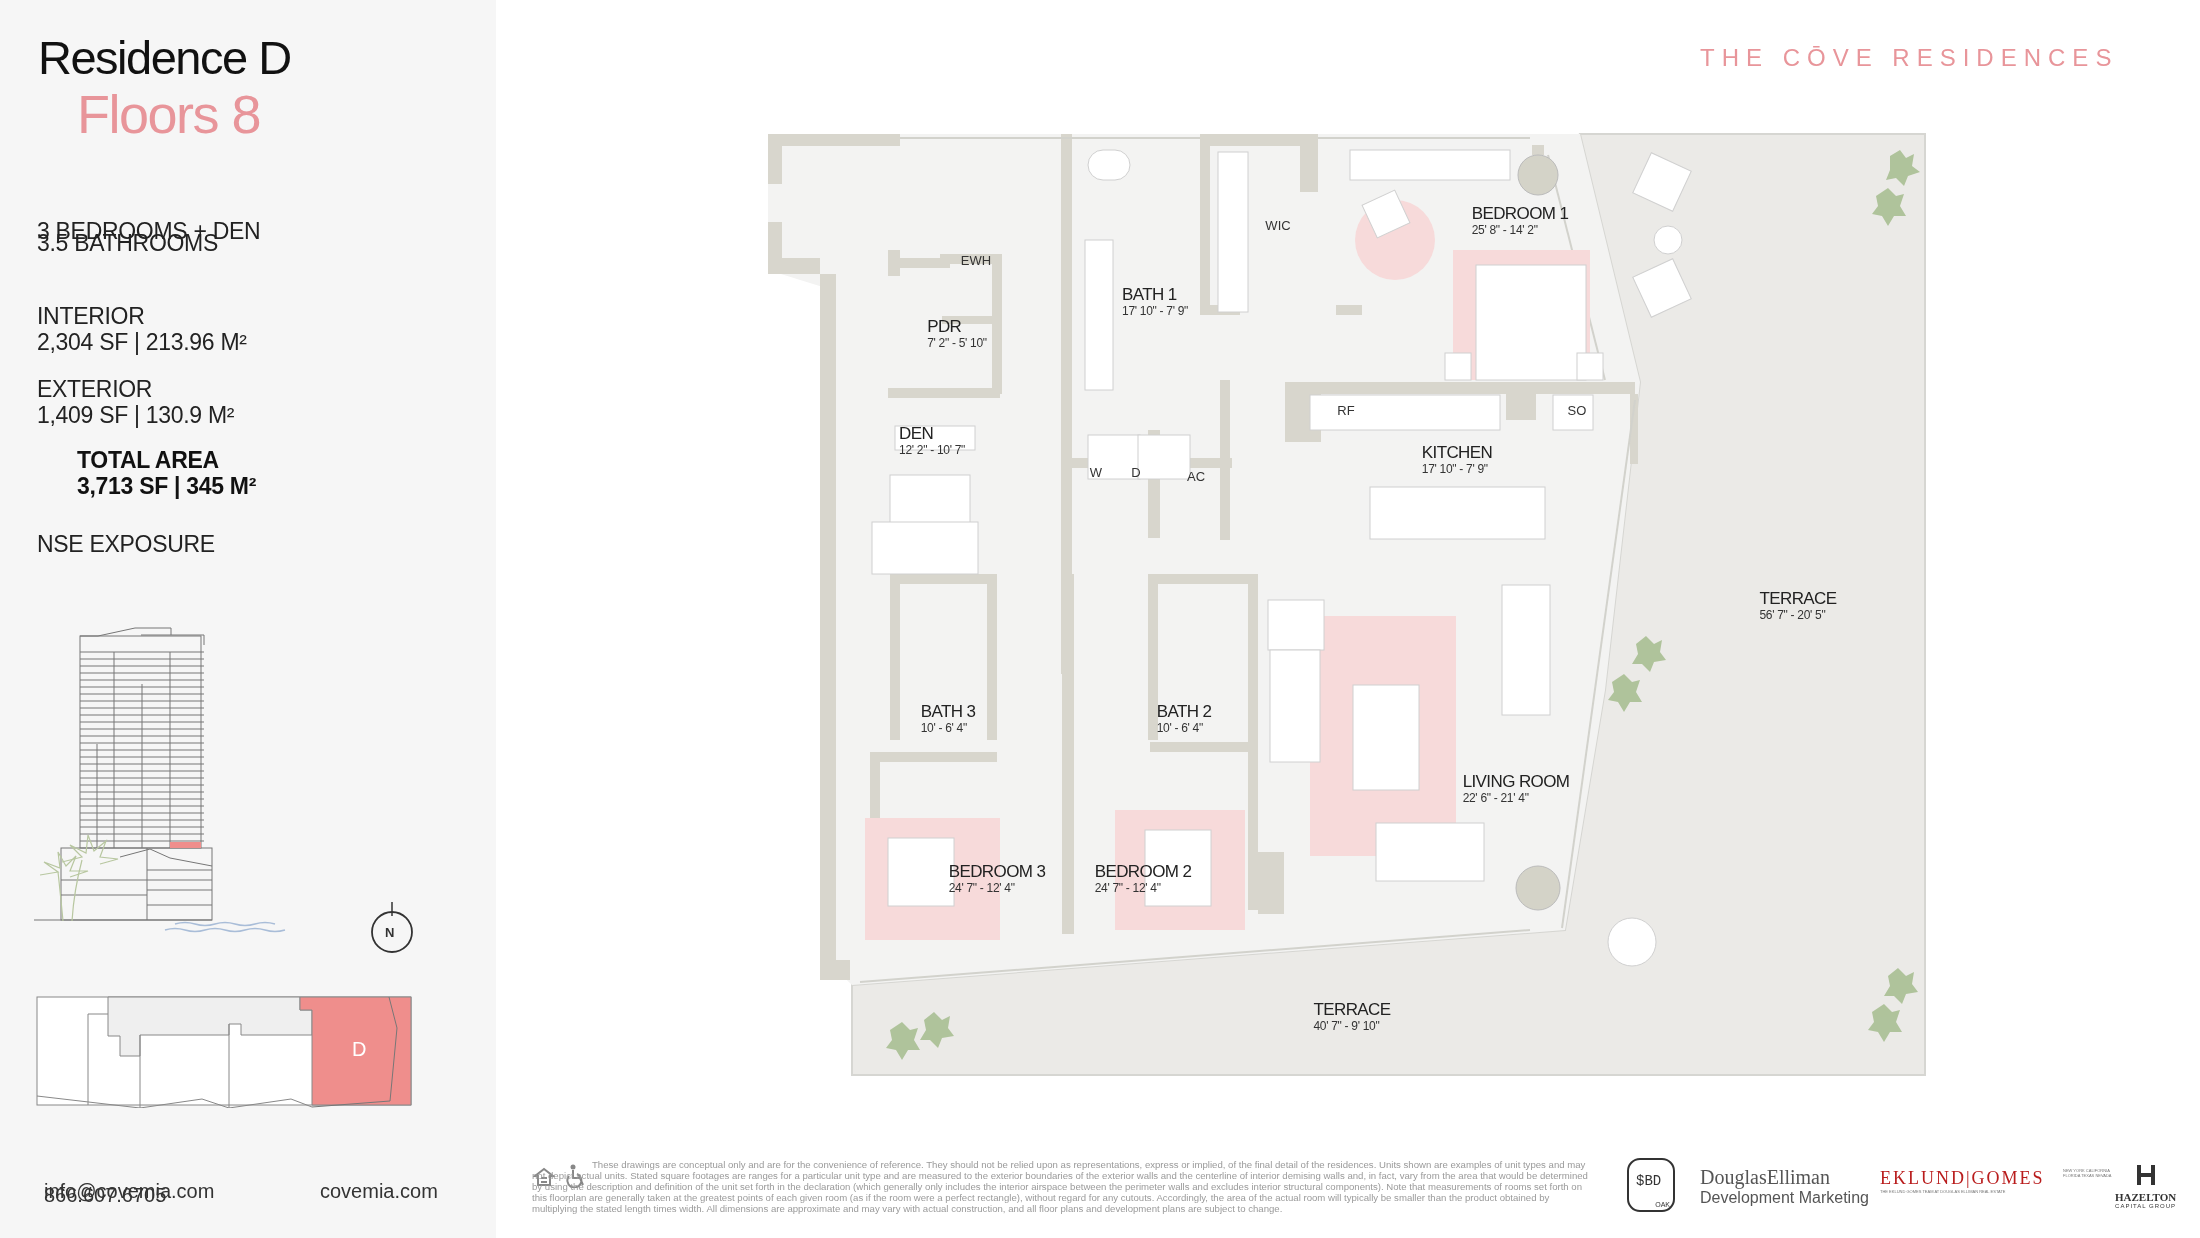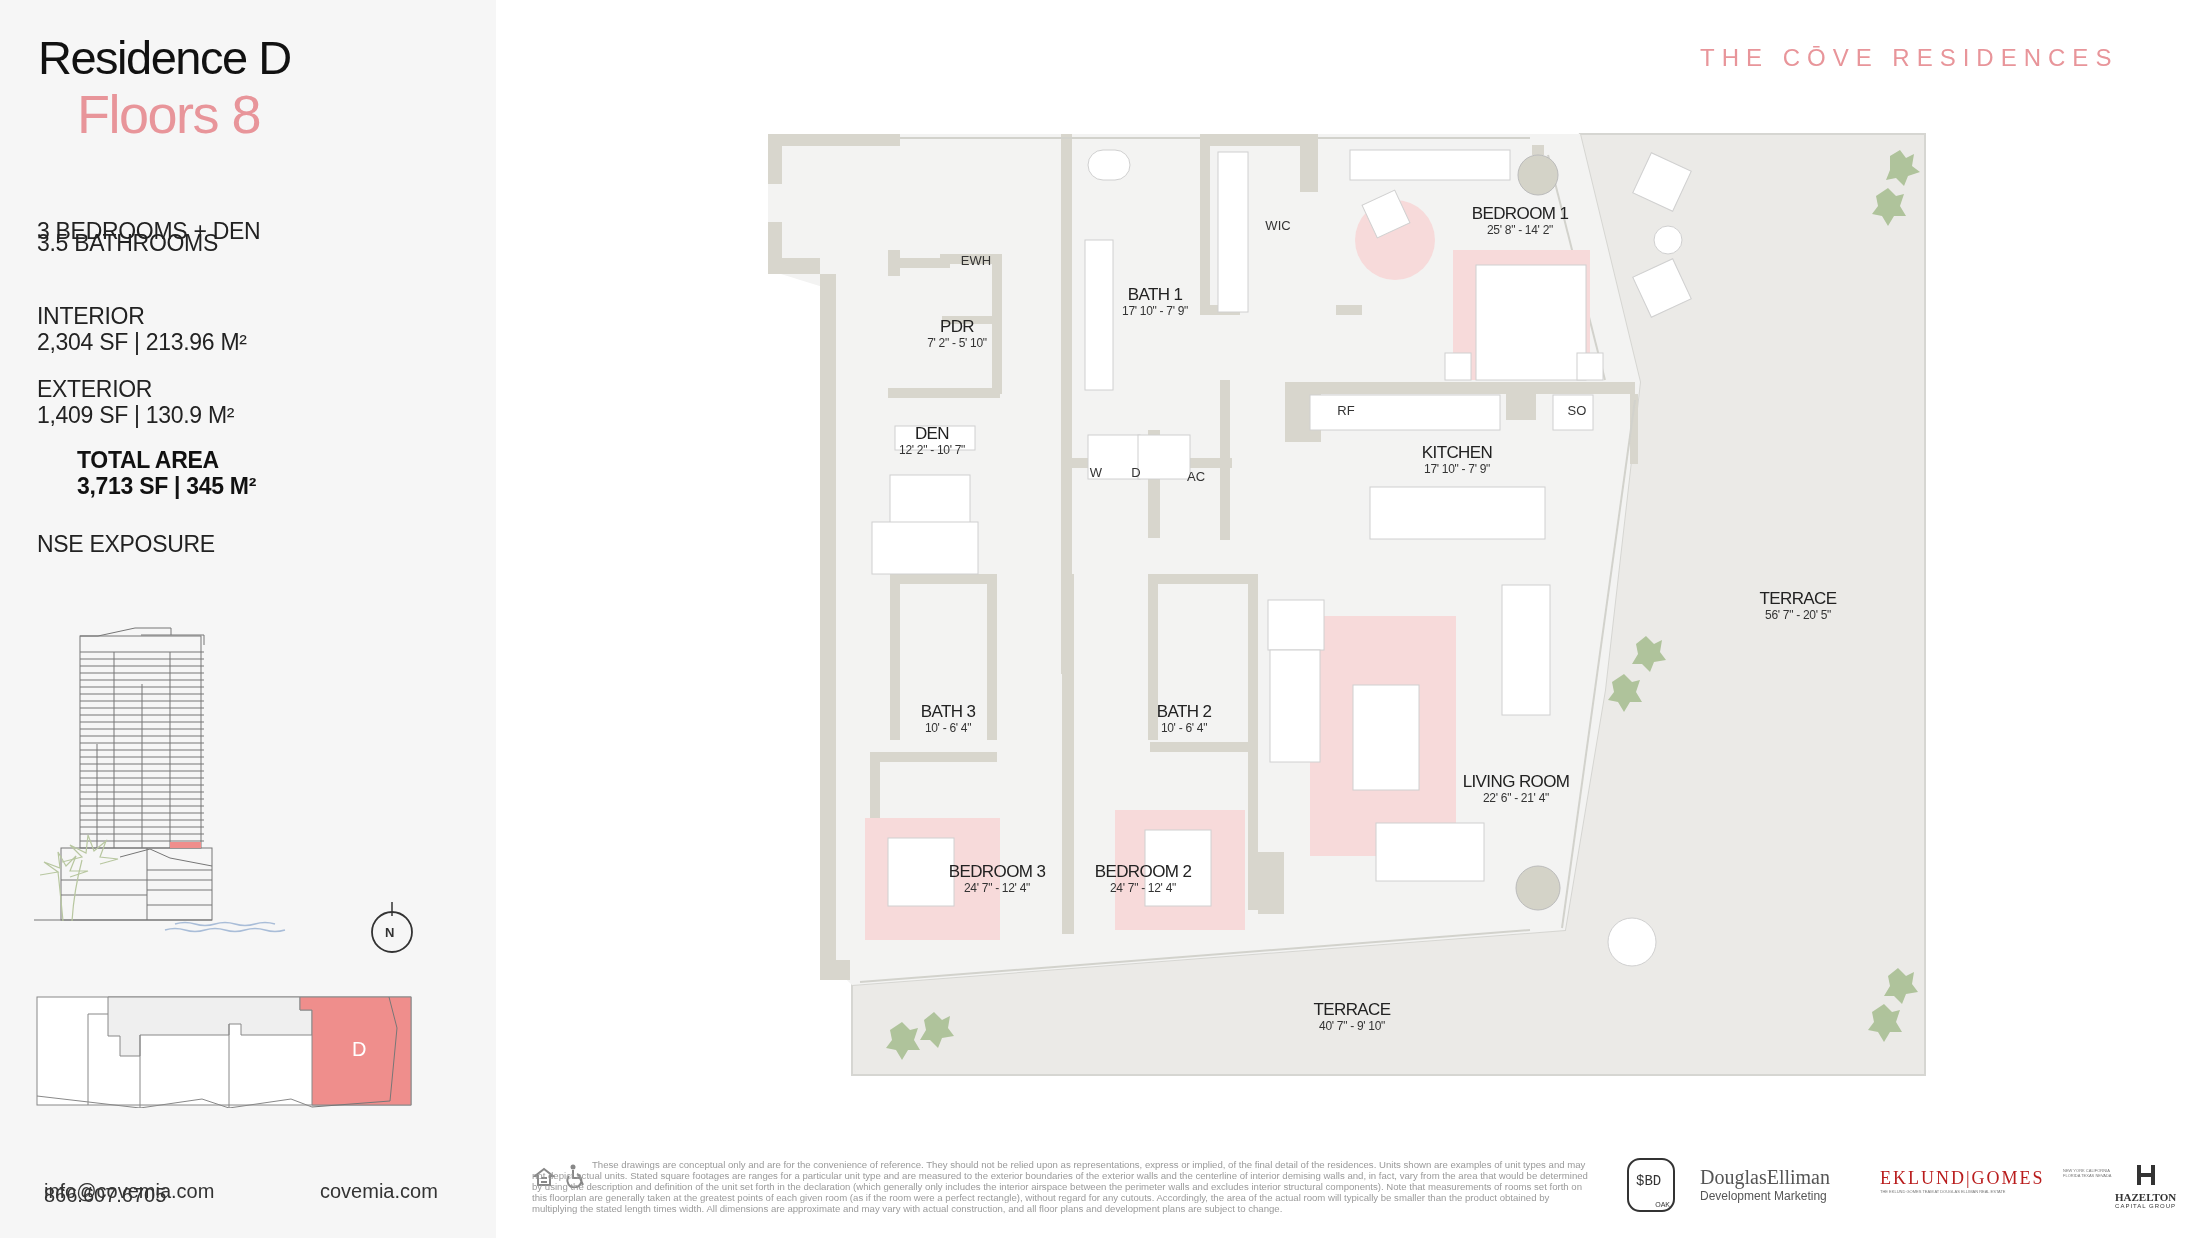--- a/index.html
+++ b/index.html
@@ -5,21 +5,21 @@
   html, body { margin:0; padding:0; }
   body { width:2200px; height:1238px; position:relative; background:#ffffff; font-family:"Liberation Sans", sans-serif; color:#1a1a1a; overflow:hidden; }
   .left-panel { position:absolute; left:0; top:0; width:496px; height:1238px; background:#f6f6f6; }
   .title { position:absolute; left:38px; top:30px; font-size:47px; line-height:56px; letter-spacing:-1.5px; color:#111; }
   .subtitle { position:absolute; left:38px; top:86px; font-size:54px; line-height:56px; letter-spacing:-1.5px; color:#e8959a;margin-left:39px; }
   .spec { position:absolute; left:37px; font-size:23px; line-height:29px; color:#222; letter-spacing:-0.3px; }
   .spec.bold { font-weight:bold; color:#111;margin-left:40px; }
   .contact { position:absolute; font-size:20px; line-height:23px; color:#333; }
   .brand { position:absolute; left:1700px; top:44px; font-size:24px; letter-spacing:7px; color:#e8959a; }
   .plan { position:absolute; left:0; top:0; }
-  .room-label { position:absolute; text-align:center; transform:translateX(-50%); white-space:nowrap; }
+  .room-label { position:absolute; text-align:left; transform:translateX(-50%); white-space:nowrap; }
   .room-name { font-size:17px; letter-spacing:-0.6px; color:#222; display:block; line-height:19px; }
   .room-dim { font-size:12px; color:#333; display:block; line-height:15px; letter-spacing:-0.3px; }
   .small-label { position:absolute; font-size:13px; color:#333; transform:translateX(-50%); }
   .disclaimer { position:absolute; left:532px; top:1159px; width:1060px; font-size:9.6px; line-height:11px; color:#9a9a9a; text-indent:60px; }
   .logo { position:absolute; color:#555; }
   .key-d { position:absolute; left:352px; top:1038px; font-size:20px; color:#fff; }
 </style>
 </head>
 <body>
 
@@ -298,21 +298,21 @@
   <path d="M8 6 L8 14 L15 14 L18 21 M12 10 A7 7 0 1 1 4 12" fill="none" stroke="#888" stroke-width="2"></path>
 </svg>
 <div class="disclaimer">These drawings are conceptual only and are for the convenience of reference. They should not be relied upon as representations, express or implied, of the final detail of the residences. Units shown are examples of unit types and may not depict actual units. Stated square footages are ranges for a particular unit type and are measured to the exterior boundaries of the exterior walls and the centerline of interior demising walls and, in fact, vary from the area that would be determined by using the description and definition of the unit set forth in the declaration (which generally only includes the interior airspace between the perimeter walls and excludes interior structural components). Note that measurements of rooms set forth on this floorplan are generally taken at the greatest points of each given room (as if the room were a perfect rectangle), without regard for any cutouts. Accordingly, the area of the actual room will typically be smaller than the product obtained by multiplying the stated length times width. All dimensions are approximate and may vary with actual construction, and all floor plans and development plans are subject to change.</div>
 
 <div class="logo" style="left:1627px;top:1158px;width:44px;height:50px;border:2px solid #333;border-radius:13px">
   <span style="position:absolute;left:7px;top:13px;font-size:14px;font-family:'Liberation Mono',monospace;color:#333">$BD</span>
   <span style="position:absolute;right:3px;bottom:2px;font-size:7px;color:#333">OAK</span>
 </div>
 <div class="logo" style="left:1700px;top:1166px">
   <span style="display:block;font-family:'Liberation Serif',serif;font-size:20px;color:#555">DouglasElliman</span>
-  <span style="display:block;font-size:12px;text-align:left;color:#555">Development Marketing</span>
+  <span style="display:block;font-size:16px;text-align:center;color:#555">Development Marketing</span>
 </div>
 <div class="logo" style="left:1880px;top:1168px">
   <span style="display:block;font-family:'Liberation Serif',serif;font-size:18px;letter-spacing:2px;color:#b91c1c">EKLUND|GOMES</span>
   <span style="display:block;font-size:4px;color:#777;width:170px">THE EKLUND GOMES TEAM AT DOUGLAS ELLIMAN REAL ESTATE</span>
 </div>
 <div class="logo" style="left:2063px;top:1168px;width:60px;font-size:4px;line-height:5px;color:#777">NEW YORK CALIFORNIA FLORIDA TEXAS NEVADA</div>
 <div class="logo" style="left:2115px;top:1163px;text-align:center">
   <svg width="24" height="24" viewBox="0 0 24 24">
       <path d="M3 2 h4 v8 h10 v-8 h4 v20 h-4 v-8 h-10 v8 h-4 Z" fill="#333"></path>
     </svg>

